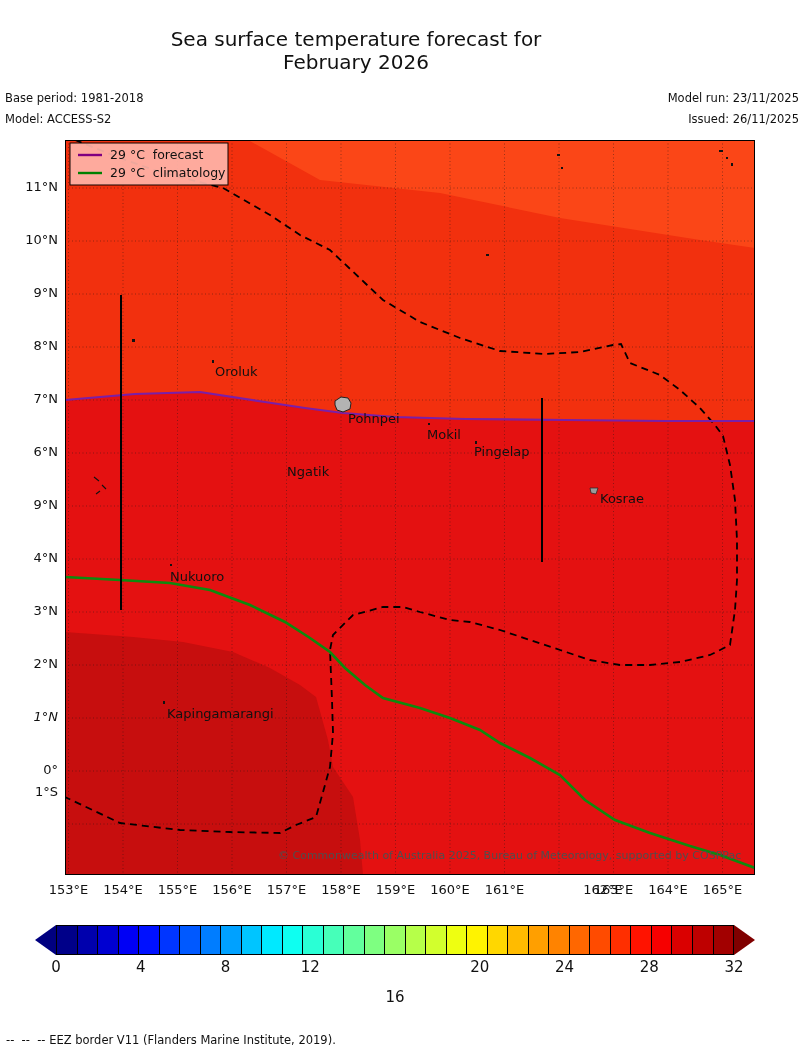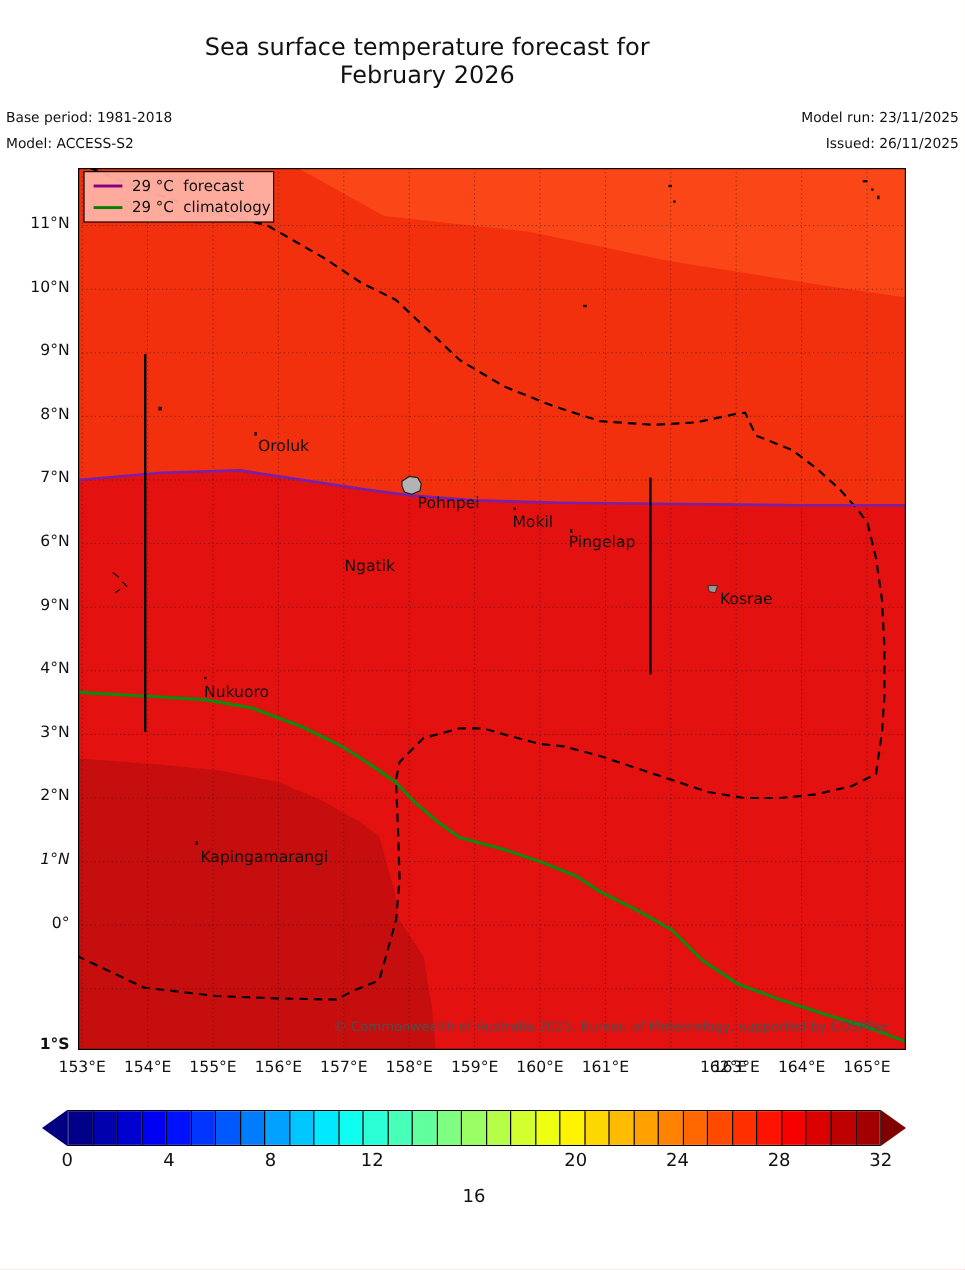--- a/index.html
+++ b/index.html
@@ -114,21 +114,21 @@
       <div class="lat-tick" style="top: 285px;">9°N</div>
       <div class="lat-tick" style="top: 338px;">8°N</div>
       <div class="lat-tick" style="top: 391px;">7°N</div>
       <div class="lat-tick" style="top: 444px;">6°N</div>
       <div class="lat-tick" style="top: 497px;">9°N</div>
       <div class="lat-tick" style="top: 550px;">4°N</div>
       <div class="lat-tick" style="top: 603px;">3°N</div>
       <div class="lat-tick" style="top: 656px;">2°N</div>
       <div class="lat-tick" style="top: 709px; font-style: italic;">1°N</div>
       <div class="lat-tick" style="top: 762px;">0°</div>
-      <div class="lat-tick" style="top: 863px; font-weight: bold;">1°S</div>
+      <div class="lat-tick" style="top: 784px;">1°S</div>
     </div>
   <div id="lon-axis">
       <div class="lon-tick" style="left: 41.5px;">153°E</div>
       <div class="lon-tick" style="left: 96px;">154°E</div>
       <div class="lon-tick" style="left: 150.5px;">155°E</div>
       <div class="lon-tick" style="left: 205px;">156°E</div>
       <div class="lon-tick" style="left: 259.5px;">157°E</div>
       <div class="lon-tick" style="left: 314px;">158°E</div>
       <div class="lon-tick" style="left: 368.5px;">159°E</div>
       <div class="lon-tick" style="left: 423px;">160°E</div>
@@ -181,13 +181,14 @@
       <div class="cbar-tick" style="left: 115.75px;">4</div>
       <div class="cbar-tick" style="left: 200.5px;">8</div>
       <div class="cbar-tick" style="left: 285.25px;">12</div>
       <div class="cbar-tick" style="left: 370px; margin-top: 30px;">16</div>
       <div class="cbar-tick" style="left: 454.75px;">20</div>
       <div class="cbar-tick" style="left: 539.5px;">24</div>
       <div class="cbar-tick" style="left: 624.25px;">28</div>
       <div class="cbar-tick" style="left: 709px;">32</div>
     </div>
 
+  <div class="footnote">--  --  -- EEZ border V11 (Flanders Marine Institute, 2019).</div>
 </div>
 
 </body></html>

